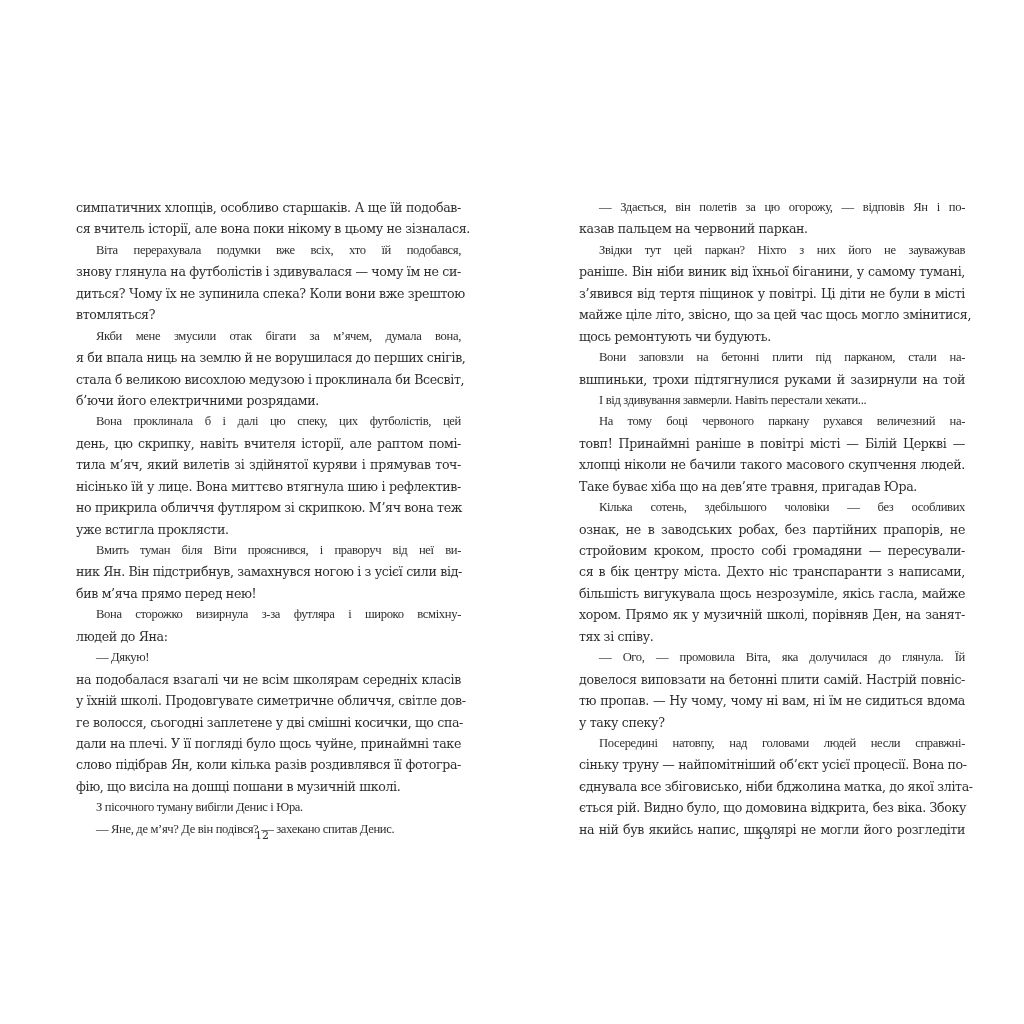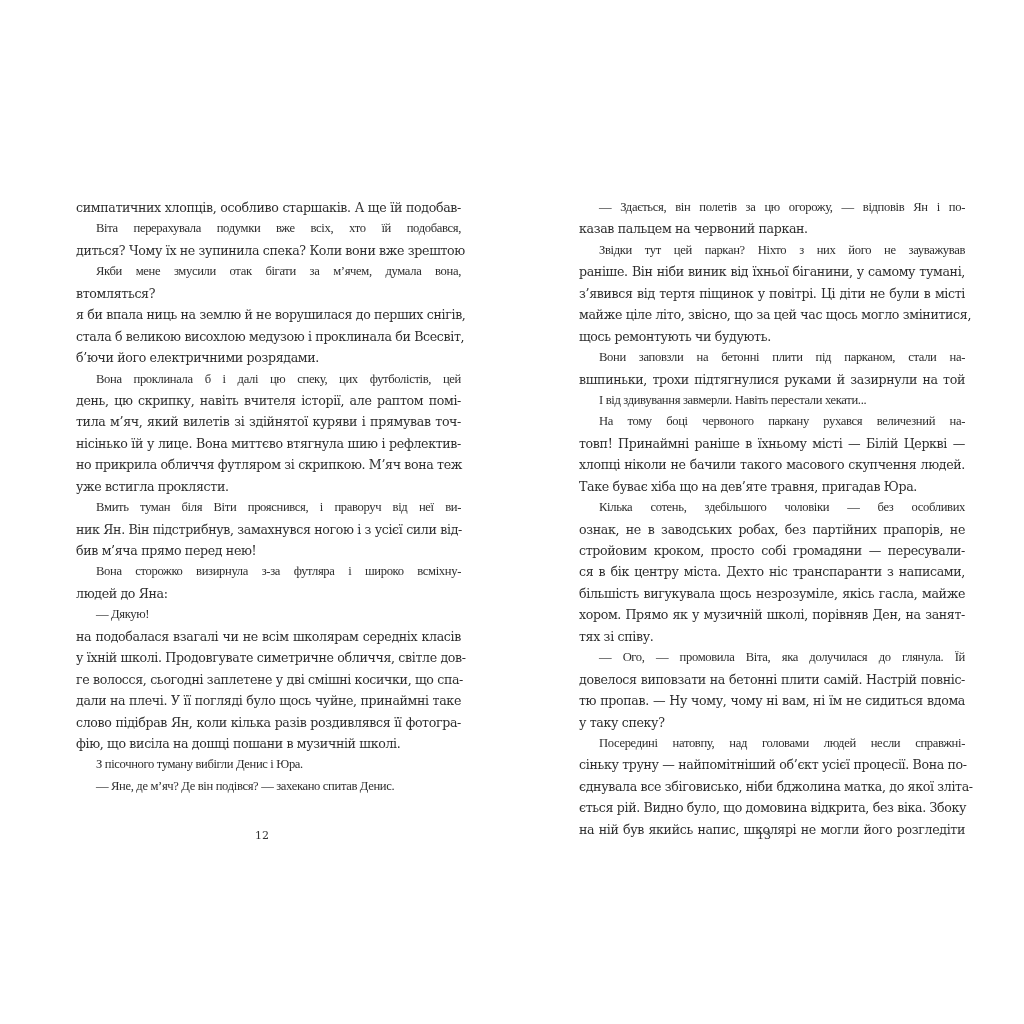--- a/index.html
+++ b/index.html
@@ -27,24 +27,26 @@
   }
   .folio.left { left: 242px; }
   .folio.right { left: 744px; }
 </style>
 </head>
 <body>
 
 <div class="spread">
   <div class="page left" id="left-page">
       <span class="line">симпатичних хлопців, особливо старшаків. А ще їй подобав-</span>
+      <span class="line last">ся вчитель історії, але вона поки нікому в цьому не зізналася.</span>
       <span class="line indent">Віта перерахувала подумки вже всіх, хто їй подобався,</span>
+      <span class="line">знову глянула на футболістів і здивувалася — чому їм не си-</span>
       <span class="line">диться? Чому їх не зупинила спека? Коли вони вже зрештою</span>
+      <span class="line last">втомляться?</span>
       <span class="line indent">Якби мене змусили отак бігати за м’ячем, думала вона,</span>
-      <span class="line last">втомляться?</span>
       <span class="line">я би впала ниць на землю й не ворушилася до перших снігів,</span>
       <span class="line">стала б великою висохлою медузою і проклинала би Всесвіт,</span>
       <span class="line last">б’ючи його електричними розрядами.</span>
       <span class="line indent">Вона проклинала б і далі цю спеку, цих футболістів, цей</span>
       <span class="line">день, цю скрипку, навіть вчителя історії, але раптом помі-</span>
       <span class="line">тила м’яч, який вилетів зі здійнятої куряви і прямував точ-</span>
       <span class="line">нісінько їй у лице. Вона миттєво втягнула шию і рефлектив-</span>
       <span class="line">но прикрила обличчя футляром зі скрипкою. М’яч вона теж</span>
       <span class="line last">уже встигла проклясти.</span>
       <span class="line indent">Вмить туман біля Віти прояснився, і праворуч від неї ви-</span>
@@ -69,21 +71,21 @@
       <span class="line last">казав пальцем на червоний паркан.</span>
       <span class="line indent">Звідки тут цей паркан? Ніхто з них його не зауважував</span>
       <span class="line">раніше. Він ніби виник від їхньої біганини, у самому тумані,</span>
       <span class="line">з’явився від тертя піщинок у повітрі. Ці діти не були в місті</span>
       <span class="line">майже ціле літо, звісно, що за цей час щось могло змінитися,</span>
       <span class="line last">щось ремонтують чи будують.</span>
       <span class="line indent">Вони заповзли на бетонні плити під парканом, стали на-</span>
       <span class="line">вшпиньки, трохи підтягнулися руками й зазирнули на той</span>
       <span class="line indent last">І від здивування завмерли. Навіть перестали хекати...</span>
       <span class="line indent">На тому боці червоного паркану рухався величезний на-</span>
-      <span class="line">товп! Принаймні раніше в їхньому місті — Білій Церкві —</span>
+      <span class="line">товп! Принаймні раніше в повітрі місті — Білій Церкві —</span>
       <span class="line">хлопці ніколи не бачили такого масового скупчення людей.</span>
       <span class="line last">Таке буває хіба що на дев’яте травня, пригадав Юра.</span>
       <span class="line indent">Кілька сотень, здебільшого чоловіки — без особливих</span>
       <span class="line">ознак, не в заводських робах, без партійних прапорів, не</span>
       <span class="line">стройовим кроком, просто собі громадяни — пересували-</span>
       <span class="line">ся в бік центру міста. Дехто ніс транспаранти з написами,</span>
       <span class="line">більшість вигукувала щось незрозуміле, якісь гасла, майже</span>
       <span class="line">хором. Прямо як у музичній школі, порівняв Ден, на занят-</span>
       <span class="line last">тях зі співу.</span>
       <span class="line indent">— Ого, — промовила Віта, яка долучилася до глянула. Їй</span>

